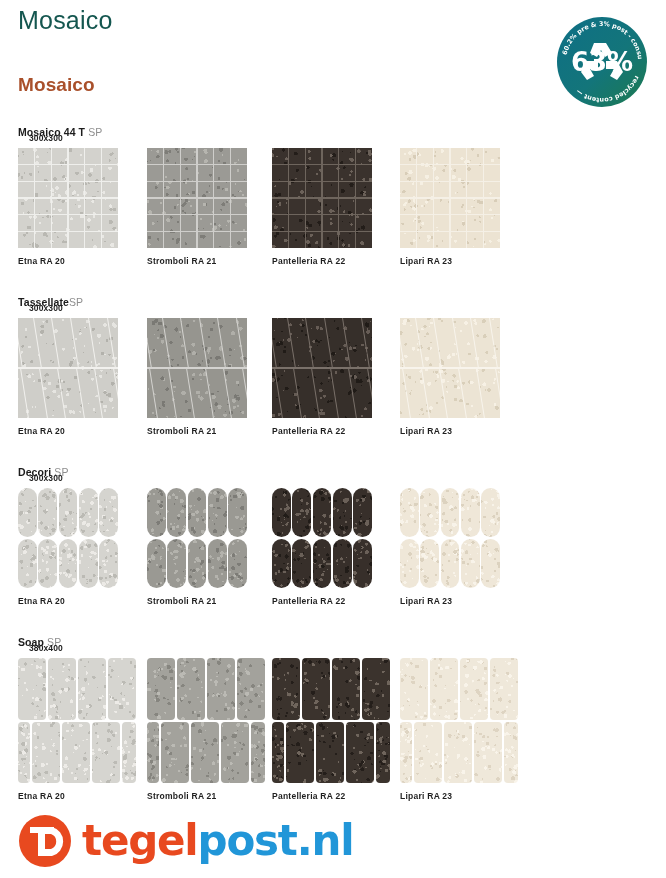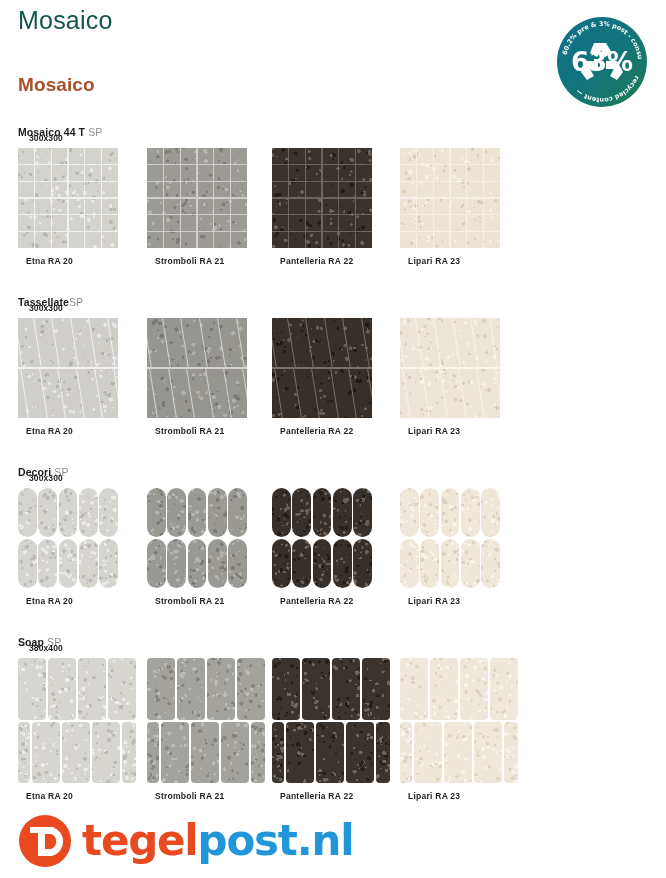--- a/index.html
+++ b/index.html
@@ -44,21 +44,21 @@
   }
   .sec-size{
     position:absolute;left:18px;top:11px;
     font-size:8.5px;font-weight:700;color:#1c1c1c;letter-spacing:.1px;margin-left:11px;
   }
 
   .tiles{position:absolute;left:0;top:26px;width:666px;height:1px;}
   .tile-cell{position:absolute;top:0;}
   .tile-art{position:relative;overflow:hidden;background:#ddd;}
   .tile-label{
-    position:absolute;left:8px;
+    position:absolute;left:0;
     font-size:8.5px;font-weight:700;color:#1f1f1f;letter-spacing:.25px;
     white-space:nowrap;
   }
   .seam-v,.seam-h{position:absolute;background:rgba(255,255,255,.80);}
   .cap{position:absolute;border-radius:999px;}
   .slab{position:absolute;border-radius:4px;}
   .slant{position:absolute;background:rgba(255,255,255,.85);transform-origin:top center;}
   .band-line{position:absolute;left:0;right:0;height:1.4px;background:rgba(255,255,255,.85);}
 
   

